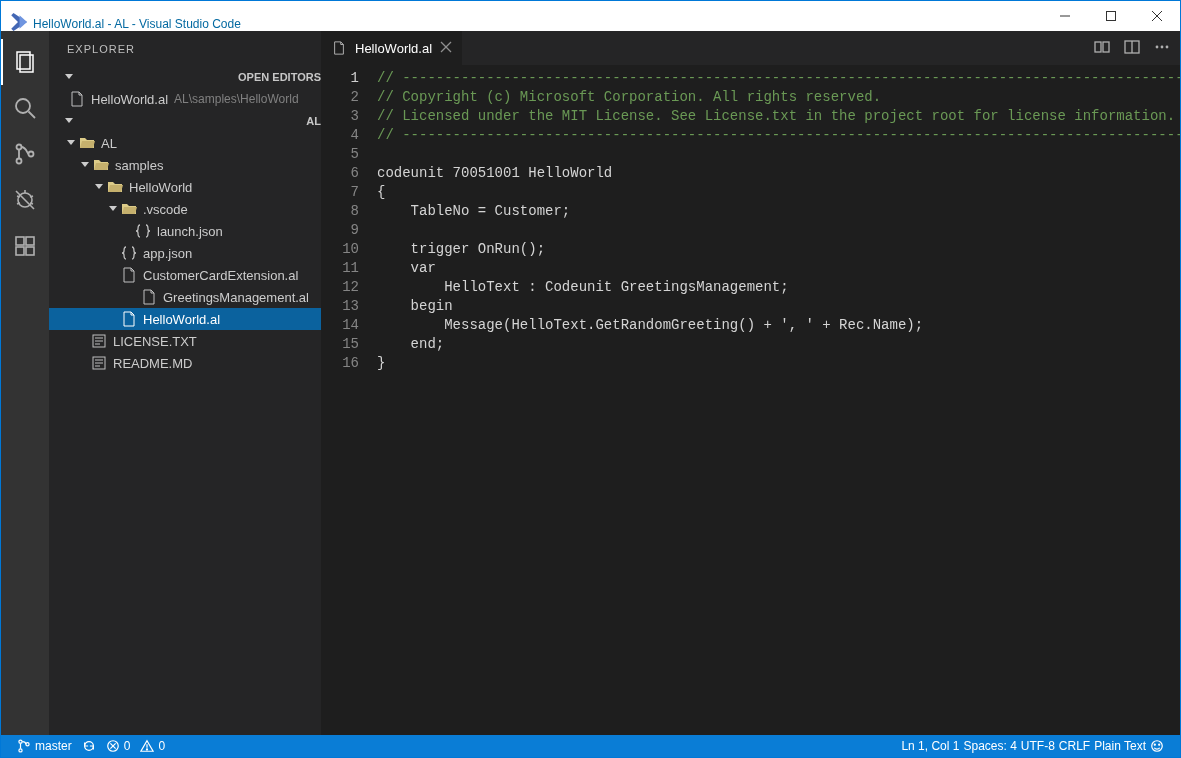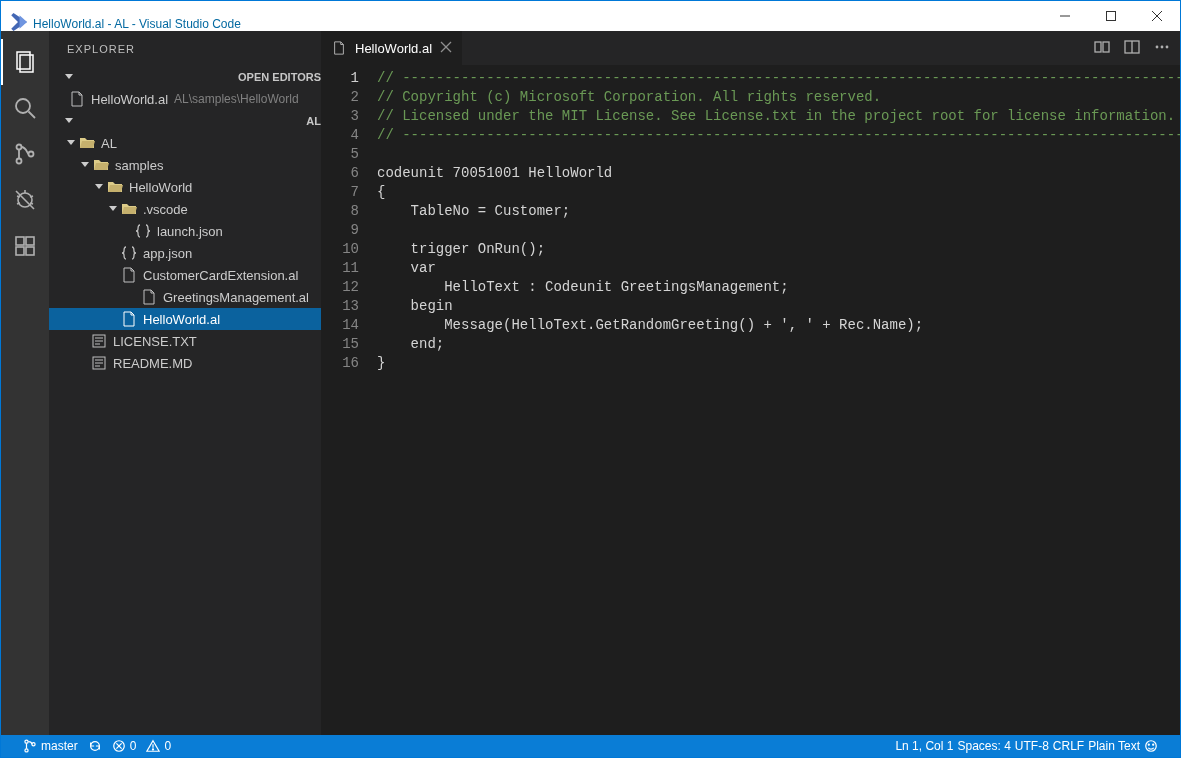--- a/index.html
+++ b/index.html
@@ -173,21 +173,21 @@
 }
 .tok-comment { color:#6a9955; }
 
 .statusbar {
   height: 22px;
   background:#0a7dd6;
   color:#fff;
   display:flex;
   align-items:center;
   font-size:12px;
-  padding: 0 22px;
+  padding: 0 16px;
   gap:10px;
   flex-shrink:0;
 }
 .statusbar .sb-left { display:flex; align-items:center; gap:10px; }
 .statusbar .sb-right { margin-left:auto; display:flex; align-items:center; gap:4px; }
 .statusbar .sb-item { display:flex; align-items:center; gap:4px; cursor:pointer; }
 .statusbar svg { width:14px; height:14px; }
 </style>
 </head>
 <body>

